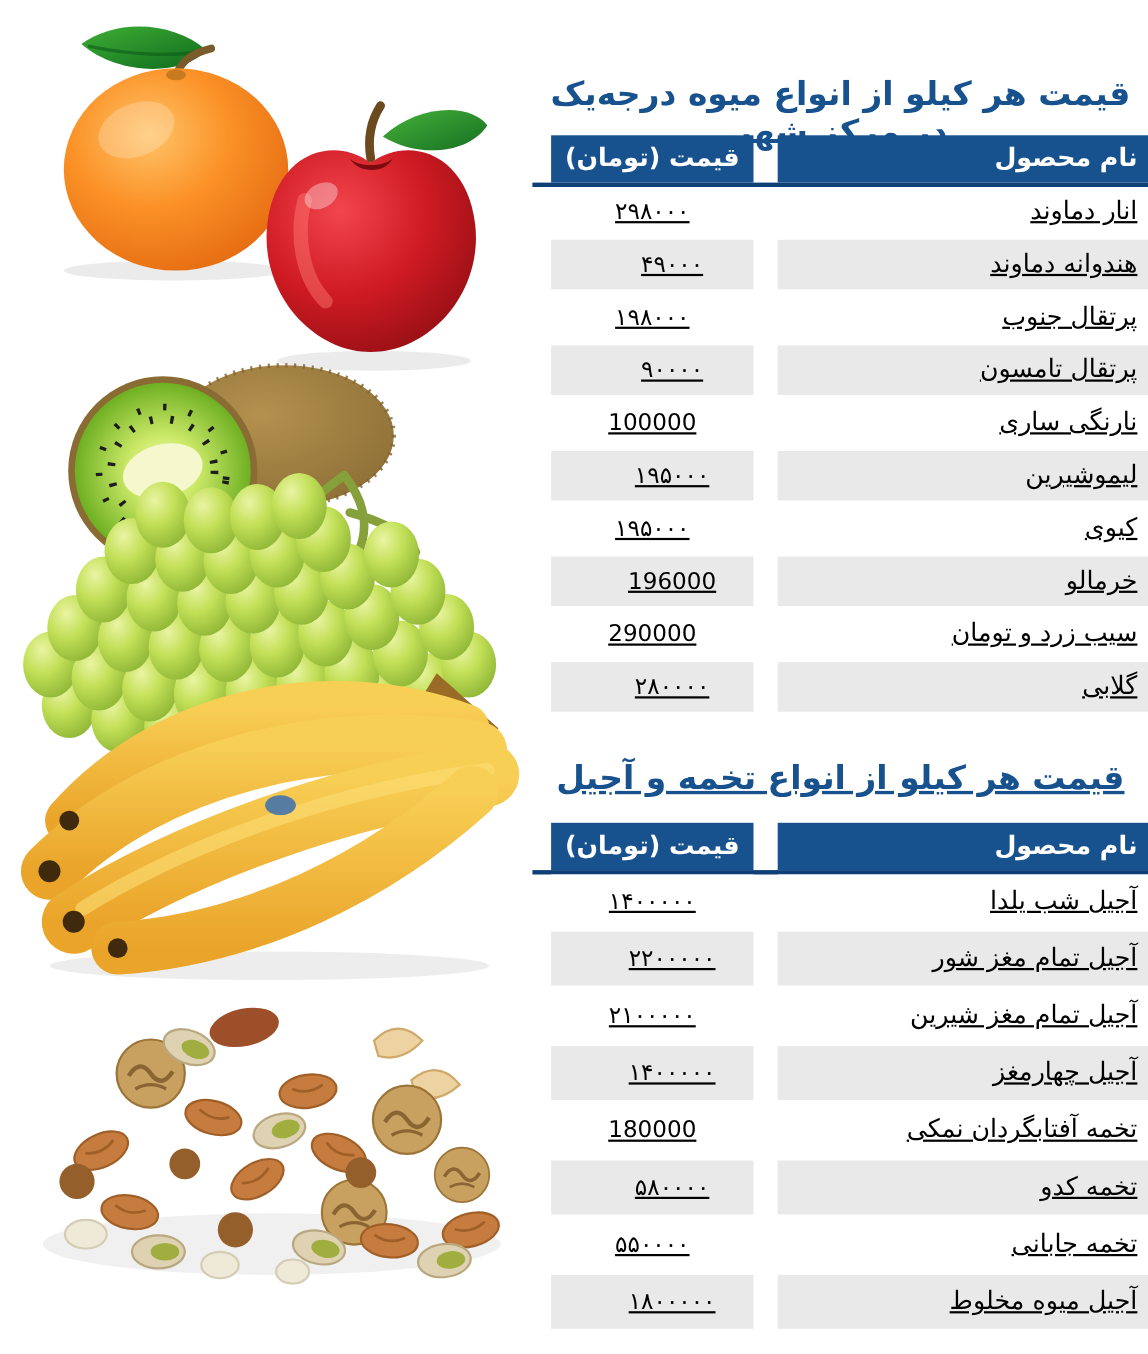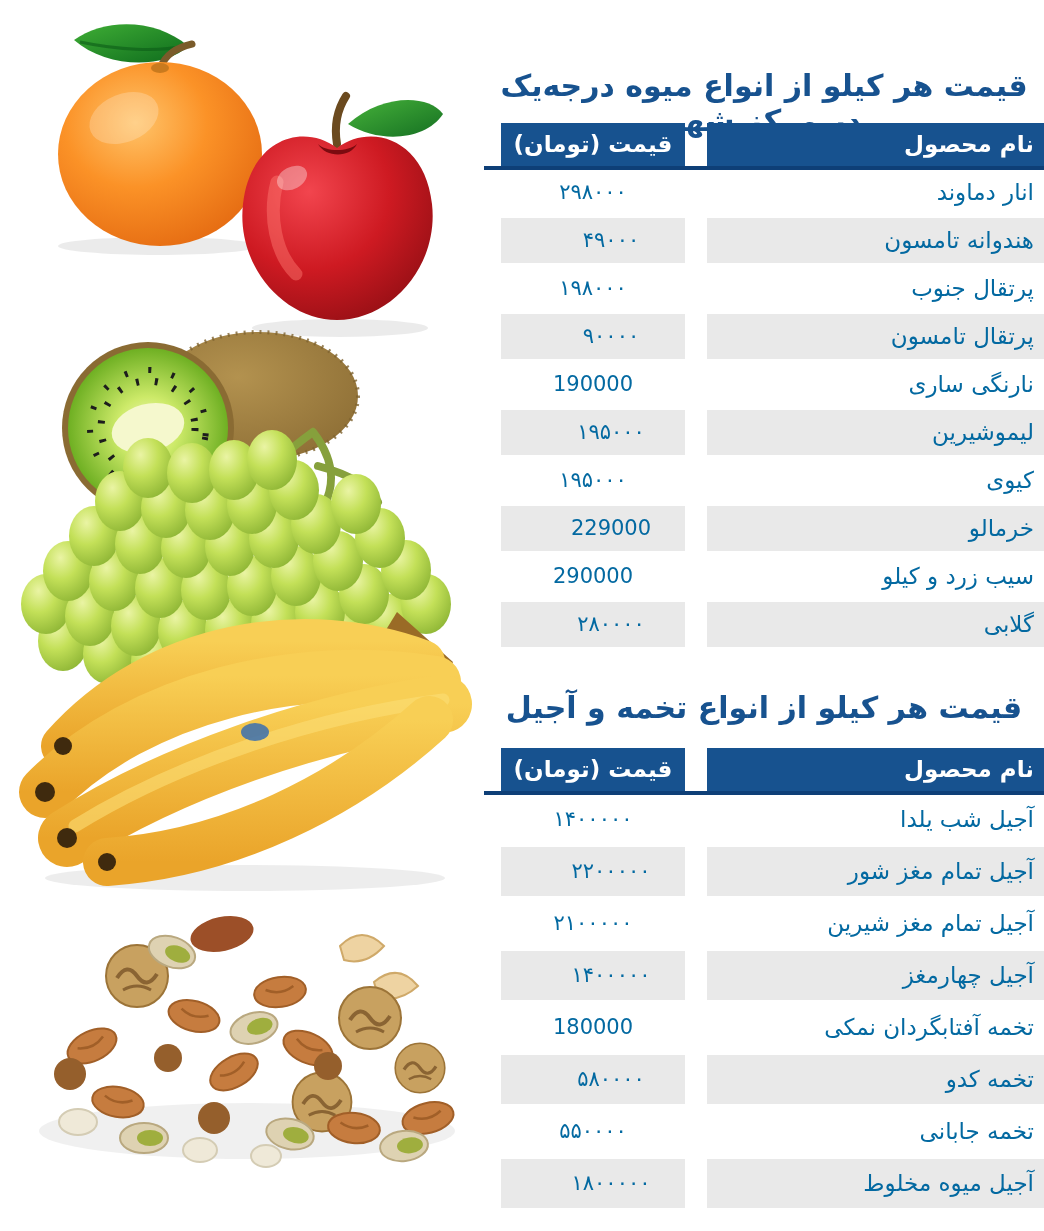--- a/index.html
+++ b/index.html
@@ -2,38 +2,38 @@
 <html lang="fa"><head>
 <meta charset="utf-8">
 <style>
   html,body{margin:0;padding:0;background:#fff;}
   .stage{position:relative;width:1044px;height:1231px;background:#ffffff;overflow:hidden;
          font-family:"DejaVu Sans",sans-serif;}
   .illu{position:absolute;}
   .tbl-title{position:absolute;left:484px;width:560px;text-align:center;direction:rtl;
              font-weight:bold;font-size:30px;color:#17528f;letter-spacing:-0.5px;}
   #title1{top:68px;}
-  #title2{top:690px;}
+  #title2{top:690px;text-decoration:underline;}
   .thead{position:absolute;left:484px;width:560px;display:flex;direction:rtl;gap:5px;
          height:43px;border-bottom:4px solid #0e3f77;}
   #thead1{top:123px;}
   #thead2{top:748px;}
   .thead .cell{background:#17528f;color:#fff;font-weight:bold;font-size:23px;line-height:43px;}
   .cell{box-sizing:border-box;white-space:nowrap;overflow:hidden;margin-left:17px;}
   .cell.name{flex:0 0 337px;text-align:right;padding-right:10px;}
   .cell.price{flex:1;text-align:center;}
   .tbody{position:absolute;left:484px;width:560px;}
   #tbody1{top:170px;}
   #tbody2{top:795px;}
   .trow{display:flex;direction:rtl;gap:5px;border-bottom:3px solid #fff;}
   #tbody1 .trow{height:45px;}
   #tbody1 .cell{line-height:45px;}
   #tbody2 .trow{height:49px;}
   #tbody2 .cell{line-height:49px;}
-  .trow .cell{font-size:23px;color:#0369a1;background:#ffffff;}
+  .trow .cell{font-size:23px;color:#000000;background:#ffffff;text-decoration:underline;}
   .trow .cell.price{font-size:21px;}
   .trow.alt .cell{background:#e9e9e9;padding-left:36px;}
 </style>
 </head>
 <body>
 
 <div class="stage">
 
   <svg class="illu" style="left:38px;top:16px;width:245px;height:240px" viewBox="0 0 245 240">
     <defs>
@@ -228,49 +228,49 @@
     <div class="cell name">نام محصول</div>
     <div class="cell price">قیمت (تومان)</div>
   </div>
 
   <div id="tbody1" class="tbody">
     <div class="trow">
         <div class="cell name">انار دماوند</div>
         <div class="cell price">۲۹۸۰۰۰</div>
       </div>
     <div class="trow alt">
-        <div class="cell name">هندوانه تامسون</div>
+        <div class="cell name">هندوانه دماوند</div>
         <div class="cell price">۴۹۰۰۰</div>
       </div>
     <div class="trow">
         <div class="cell name">پرتقال جنوب</div>
         <div class="cell price">۱۹۸۰۰۰</div>
       </div>
     <div class="trow alt">
         <div class="cell name">پرتقال تامسون</div>
         <div class="cell price">۹۰۰۰۰</div>
       </div>
     <div class="trow">
         <div class="cell name">نارنگی ساری</div>
-        <div class="cell price">190000</div>
+        <div class="cell price">100000</div>
       </div>
     <div class="trow alt">
         <div class="cell name">لیموشیرین</div>
         <div class="cell price">۱۹۵۰۰۰</div>
       </div>
     <div class="trow">
         <div class="cell name">کیوی</div>
         <div class="cell price">۱۹۵۰۰۰</div>
       </div>
     <div class="trow alt">
         <div class="cell name">خرمالو</div>
-        <div class="cell price">229000</div>
-      </div>
-    <div class="trow">
-        <div class="cell name">سیب زرد و کیلو</div>
+        <div class="cell price">196000</div>
+      </div>
+    <div class="trow">
+        <div class="cell name">سیب زرد و تومان</div>
         <div class="cell price">290000</div>
       </div>
     <div class="trow alt">
         <div class="cell name">گلابی</div>
         <div class="cell price">۲۸۰۰۰۰</div>
       </div>
   </div>
 
   <div id="title2" class="tbl-title">قیمت هر کیلو از انواع تخمه و آجیل</div>
 

